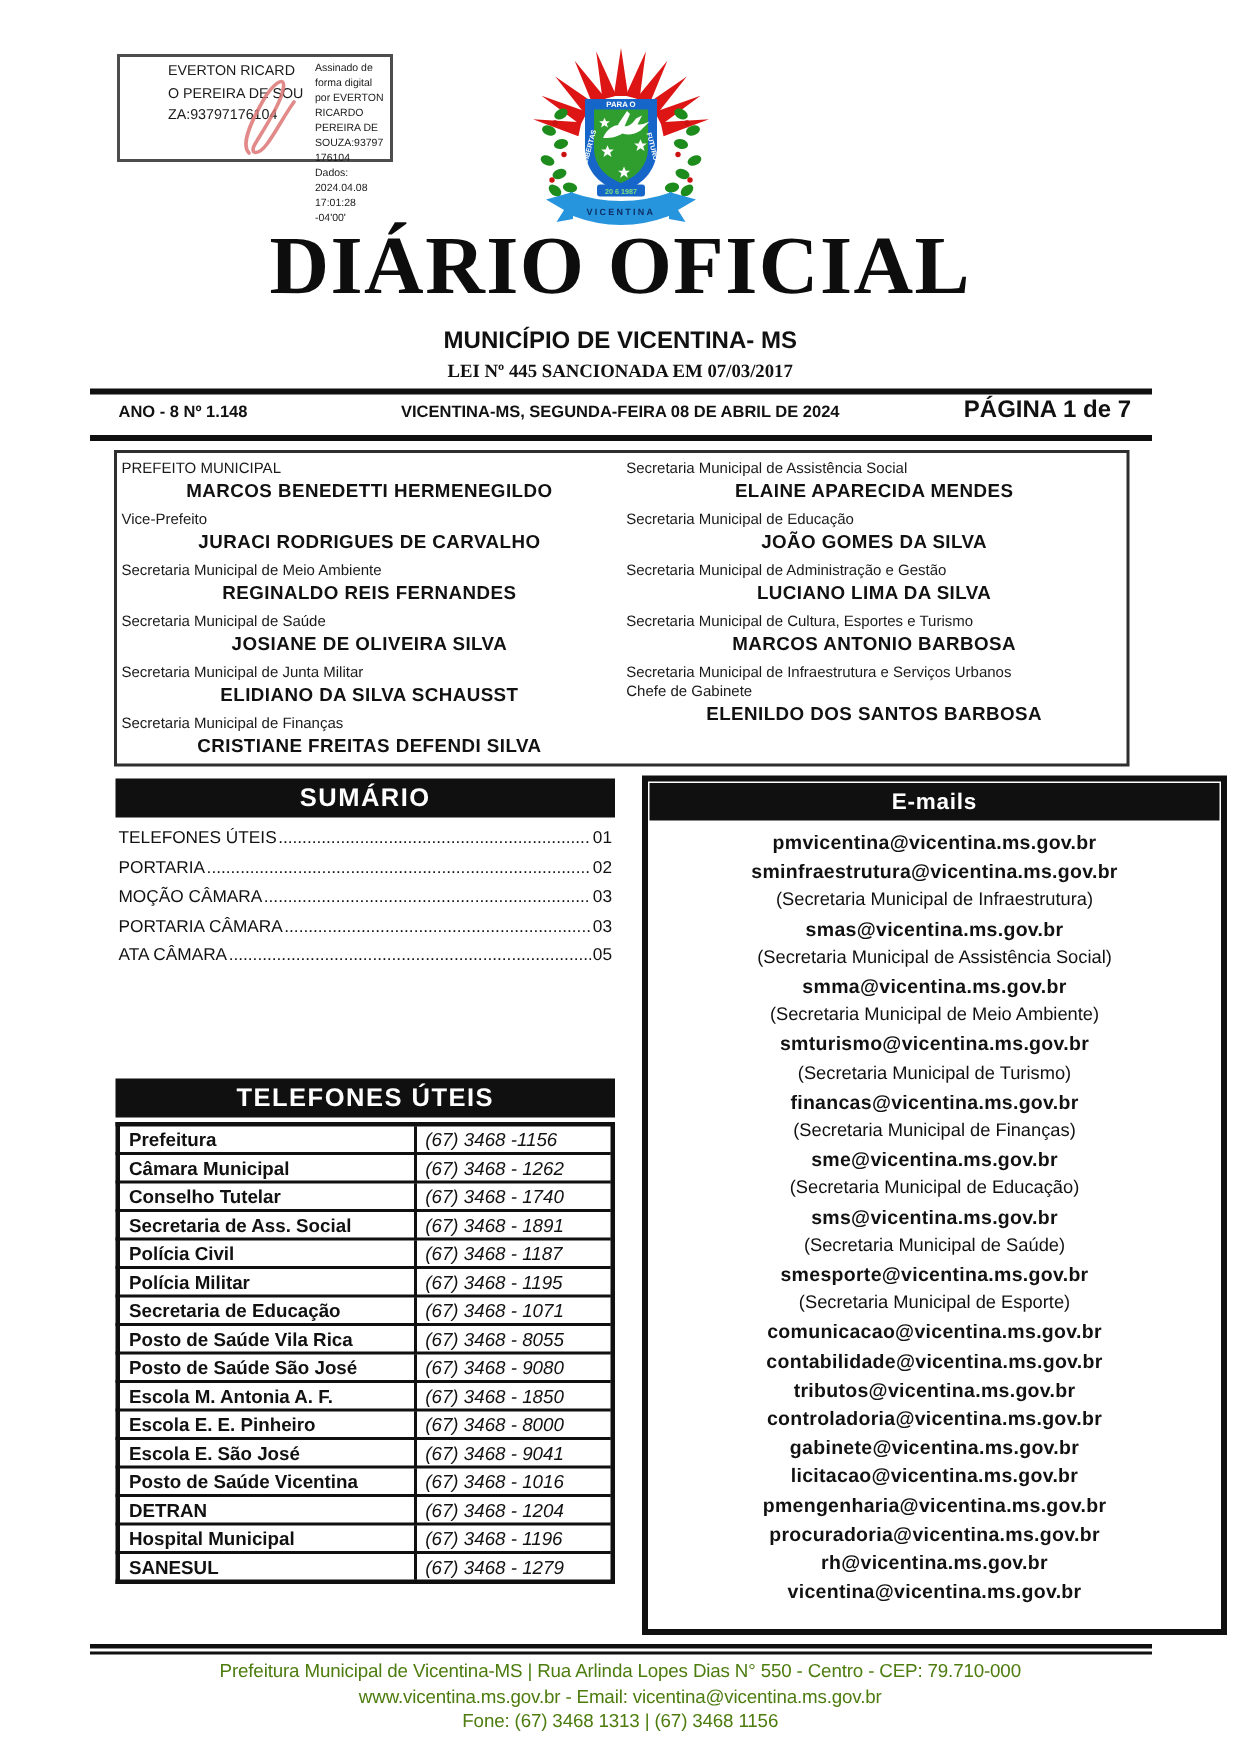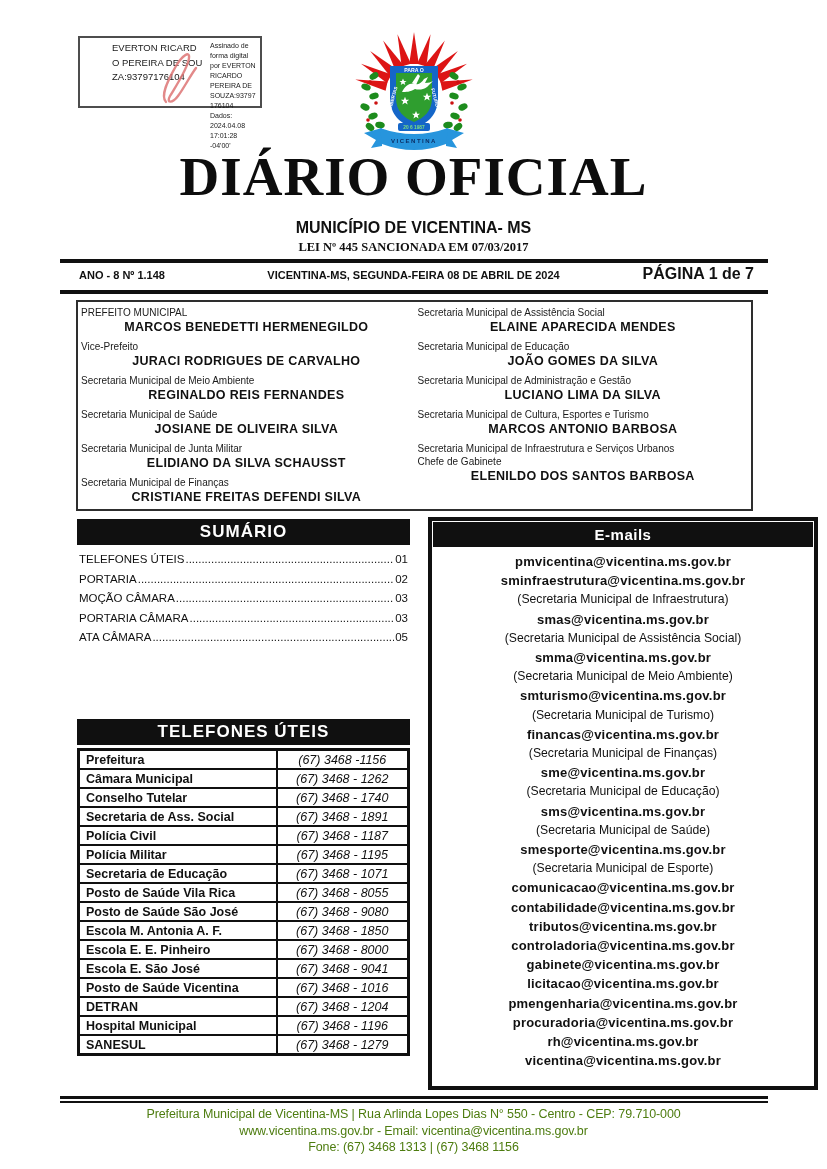--- a/index.html
+++ b/index.html
@@ -45,21 +45,21 @@
   .sum-items{margin-top:8px;}
   .sum-row{display:flex;align-items:baseline;font-size:11.5px;height:19.5px;padding:0 2px;}
   .sum-leader{flex:1;overflow:hidden;white-space:nowrap;margin:0 1px;}
   .sum-leader::after{content:"..................................................................................................................................................";}
 
   
   .phones{position:absolute;left:77px;top:719px;width:333px;}
   .ph-table{width:100%;border-collapse:collapse;margin-top:3px;border:3px solid #101010;}
   .ph-table td{border:2px solid #101010;height:17px;padding:0 6px;}
   .ph-name{font-weight:bold;font-size:12.5px;width:60%;}
-  .ph-num{font-style:italic;font-size:12.5px;text-align:center;}
+  .ph-num{font-style:italic;font-size:12.5px;text-align:left;}
 
   
   .emails{position:absolute;left:428px;top:517px;width:390px;height:573px;border:4px solid #101010;
           box-sizing:border-box;background:#fff;}
   .emails .barhdr{font-size:15px;height:25px;line-height:25px;margin:1px 1px 0 1px;letter-spacing:0.5px;}
   .em-list{padding-top:5px;text-align:center;}
   .em-addr{font-size:13px;font-weight:bold;line-height:19.2px;letter-spacing:0.2px;}
   .em-dept{font-size:12.2px;line-height:19.2px;}
 
   

